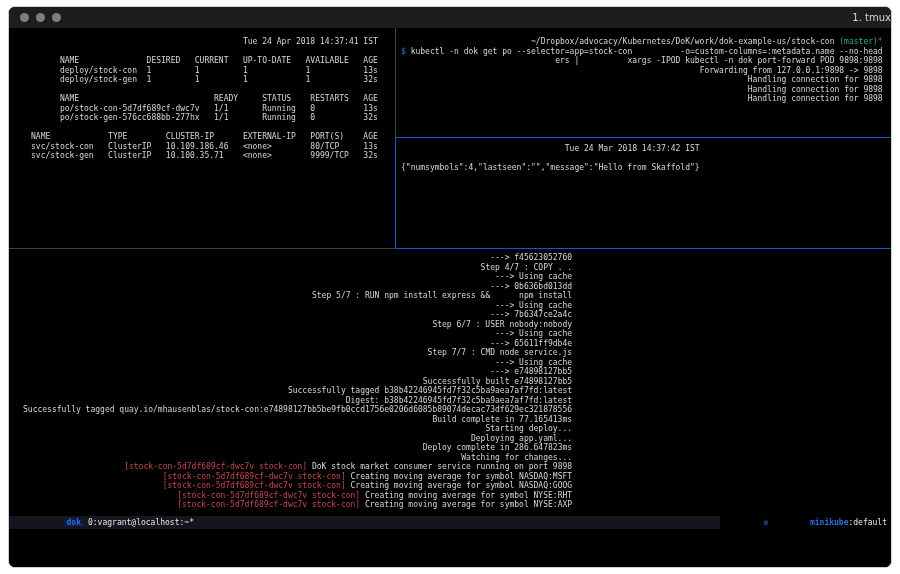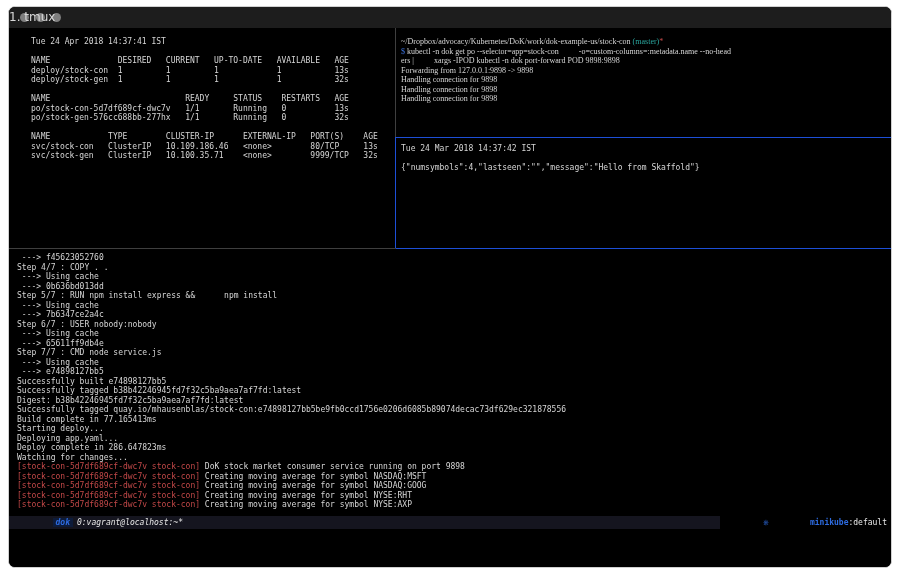--- a/index.html
+++ b/index.html
@@ -28,58 +28,58 @@
     position: absolute; left: 11px; top: 6px;
     display: flex; gap: 7px;
   }
   .dot {
     width: 9px; height: 9px; border-radius: 50%;
     background: #7e7e7e;
     display: inline-block;
   }
   .title {
     position: absolute; left: 0; right: 0; top: 0;
-    text-align: left;
-    font-size: 12px; line-height: 21px;
+    text-align: right;
+    font-size: 10px; line-height: 21px;
     color: #d8d8d8;
     font-family: "DejaVu Sans", "Liberation Sans", sans-serif;
   }
   .term {
     position: absolute; left: 0; top: 21px; right: 0; bottom: 0;
     background: #000000;
     font-size: 8px;
     line-height: 9.5px;
     color: var(--terminal-text, #d6d6d6);
   }
   .pane { position: absolute; white-space: pre; }
-  .tline { white-space: pre; height: 9.5px; }
+  .tline { white-space: pre; height: 9.5px; text-align: right; }
   .pane-tl  { left: 22px;  top: 9px; }
-  .pane-tru { left: 392px; top: 9px; font-family: Liberation Serif, serif; }
+  .pane-tru { left: 392px; top: 9px; }
   .pane-trl { left: 392px; top: 116px; }
-  .pane-bottom { left: 8px; top: 225px; }
+  .pane-bottom { left: 14px; top: 225px; }
 
   .vborder { position: absolute; width: 1px; }
   .vb-grey { left: 386px; top: 0; height: 109px; background: var(--pane-border-inactive, #3f3f3f); }
   .vb-blue { left: 386px; top: 109px; height: 111px; background: var(--pane-border-active, #1d4fd7); }
   .hborder { position: absolute; height: 1px; }
   .hb-right-blue { left: 386px; top: 109px; right: 0; background: var(--pane-border-active, #1d4fd7); }
   .hb-main-grey  { left: 0; top: 220px; width: 387px; background: var(--pane-border-inactive, #3f3f3f); }
   .hb-main-blue  { left: 387px; top: 220px; right: 0; background: var(--pane-border-active, #1d4fd7); }
 
   .c-teal { color: var(--git-teal, #2aa8a0); }
   .c-red  { color: var(--log-red, #c24848); }
   .c-blue { color: var(--prompt-blue, #3d74e0); }
 
   .statusbar {
     position: absolute; left: 0; right: 0; top: 488px; height: 13px;
     background: var(--status-bg, #15151f);
     display: flex; justify-content: space-between; align-items: center;
     font-size: 8px; line-height: 13px;
   }
-  .status-left { padding-left: 5px; white-space: pre; font-style: italic; }
+  .status-left { padding-left: 16px; white-space: pre; }
   .session-badge {
     color: var(--status-blue, #2d6be0);
     background: #0d1b3a;
     padding: 0 3px;
     font-weight: bold;
   }
   .window-label { color: #e8e8e8; margin-left: 4px; }
   .status-right {
     background: #000000;
     padding: 0 4px;

